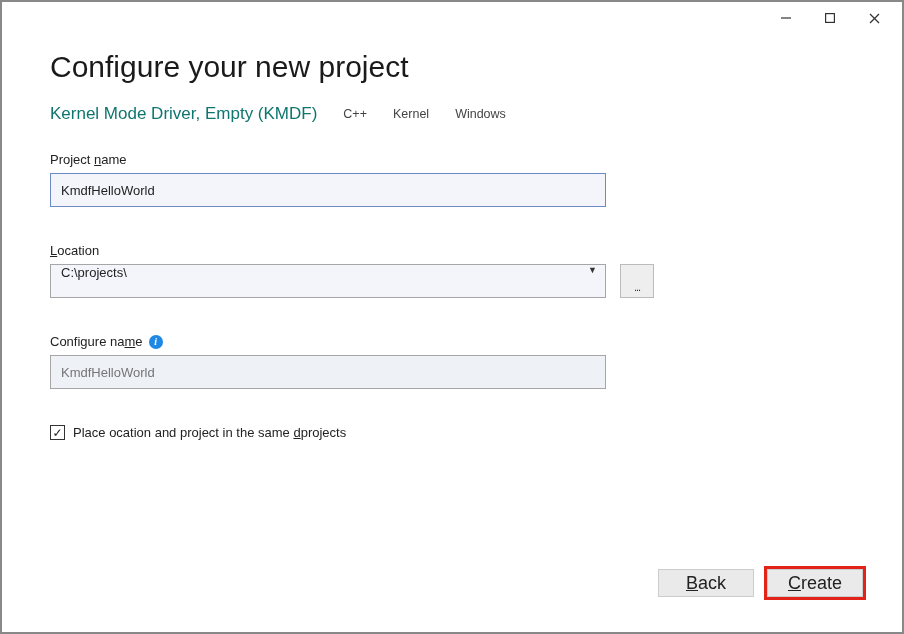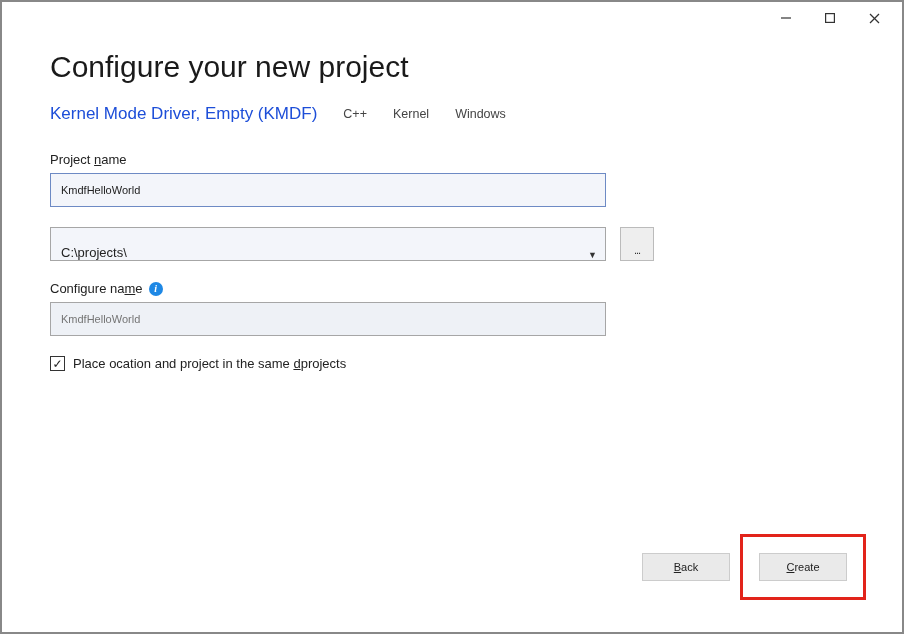--- a/index.html
+++ b/index.html
@@ -43,21 +43,21 @@
       margin-bottom: 20px;
     }
     .template-row {
       display: flex;
       align-items: center;
       gap: 20px;
       margin-bottom: 28px;
     }
     .template-name {
       font-size: 17px;
-      color: #1d4ed8;
+      color: #0f766e;
       font-weight: 400;
     }
     .tag {
       font-size: 12.5px;
       color: #444;
       background: #fff;
       padding: 2px 6px;
     }
     .tags {
       display: flex;
@@ -80,50 +80,50 @@
       font-size: 10px;
       font-weight: bold;
       display: inline-flex;
       align-items: center;
       justify-content: center;
       font-style: italic;
       font-family: Georgia, serif;
     }
     .text-input {
       width: 556px;
-      height: 34px;
+      height: 26px;
       border: 1px solid #a6a6a6;
-      padding: 8px 10px;
-      font-size: 11px;
+      padding: 16px 10px;
+      font-size: 13px;
       background: #f3f5fa;
       color: #222;
       outline: none;
     }
     .text-input.selected {
       border: 1px solid #6d8ac4;
     }
     .text-input.disabled {
       background: #eef1f6;
       color: #999;
     }
     .field-group {
-      margin-bottom: 20px;
+      margin-bottom: 36px;
     }
     .location-row {
       display: flex;
       align-items: center;
       gap: 14px;
     }
     .combo {
       width: 556px;
       height: 34px;
       border: 1px solid #a6a6a6;
       background: #f3f5fa;
       display: flex;
-      align-items: flex-end;
+      align-items: flex-start;
       justify-content: space-between;
       padding: 0 8px 0 10px;
       font-size: 13px;
       color: #222;
     }
     .combo-arrow {
       font-size: 9px;
       color: #333;
     }
     .browse-btn {
@@ -159,33 +159,33 @@
     }
     .button-bar {
       position: absolute;
       bottom: 32px;
       right: 36px;
       display: flex;
       gap: 10px;
       align-items: center;
     }
     .btn {
-      width: 88px;
+      width: 96px;
       height: 28px;
       background: #eaeaea;
       border: 1px solid #ccc;
-      font-size: 11px;
+      font-size: 18px;
       color: #222;
       display: flex;
       align-items: center;
       justify-content: center;
     }
     .create-highlight {
       border: 3px solid #e2231a;
-      padding: 16px;
+      padding: 0;
       display: flex;
     }
     .underline-char {
       text-decoration: underline;
     }
   </style>
 </head>
 <body>
 
 <div class="titlebar">
@@ -220,20 +220,23 @@
   </div>
 
   <div class="field-group">
     <div class="field-label">
       <span><span>Project </span><span class="underline-char">n</span><span>ame</span></span>
     </div>
     <input type="text" class="text-input selected" value="KmdfHelloWorld" style="">
   </div>
 
   <div class="field-group">
+    <div class="field-label">
+      <span><span class="underline-char">L</span><span>ocation</span></span>
+    </div>
     <div class="location-row">
       <div class="combo">
         <span>C:\projects\</span>
         <span class="combo-arrow">▼</span>
       </div>
       <div class="browse-btn">...</div>
     </div>
   </div>
 
   <div class="field-group">

